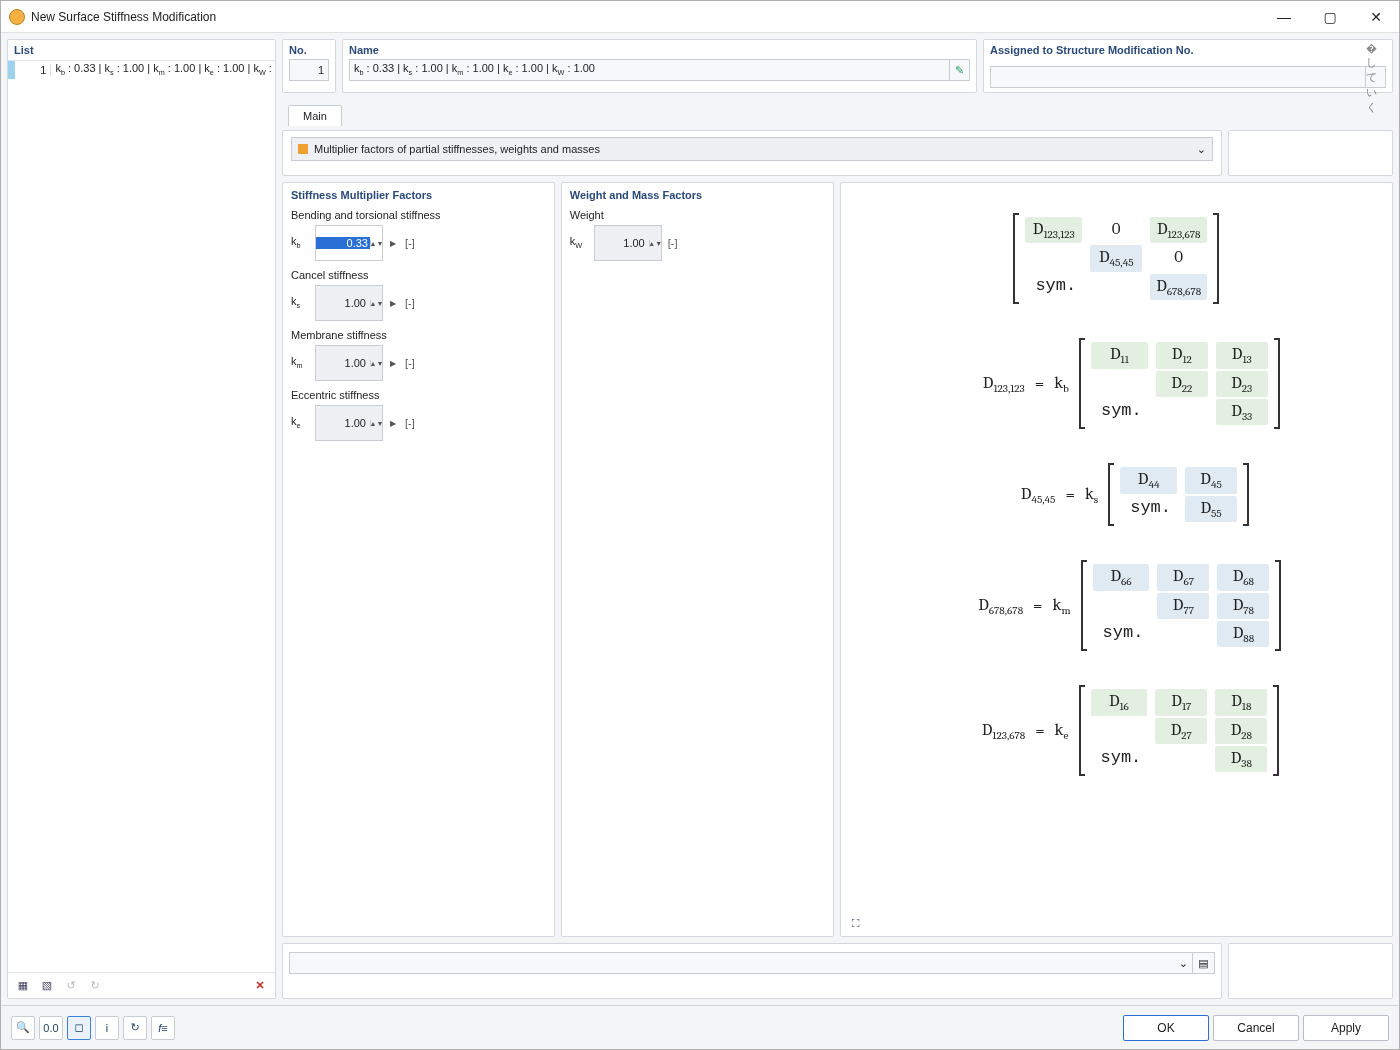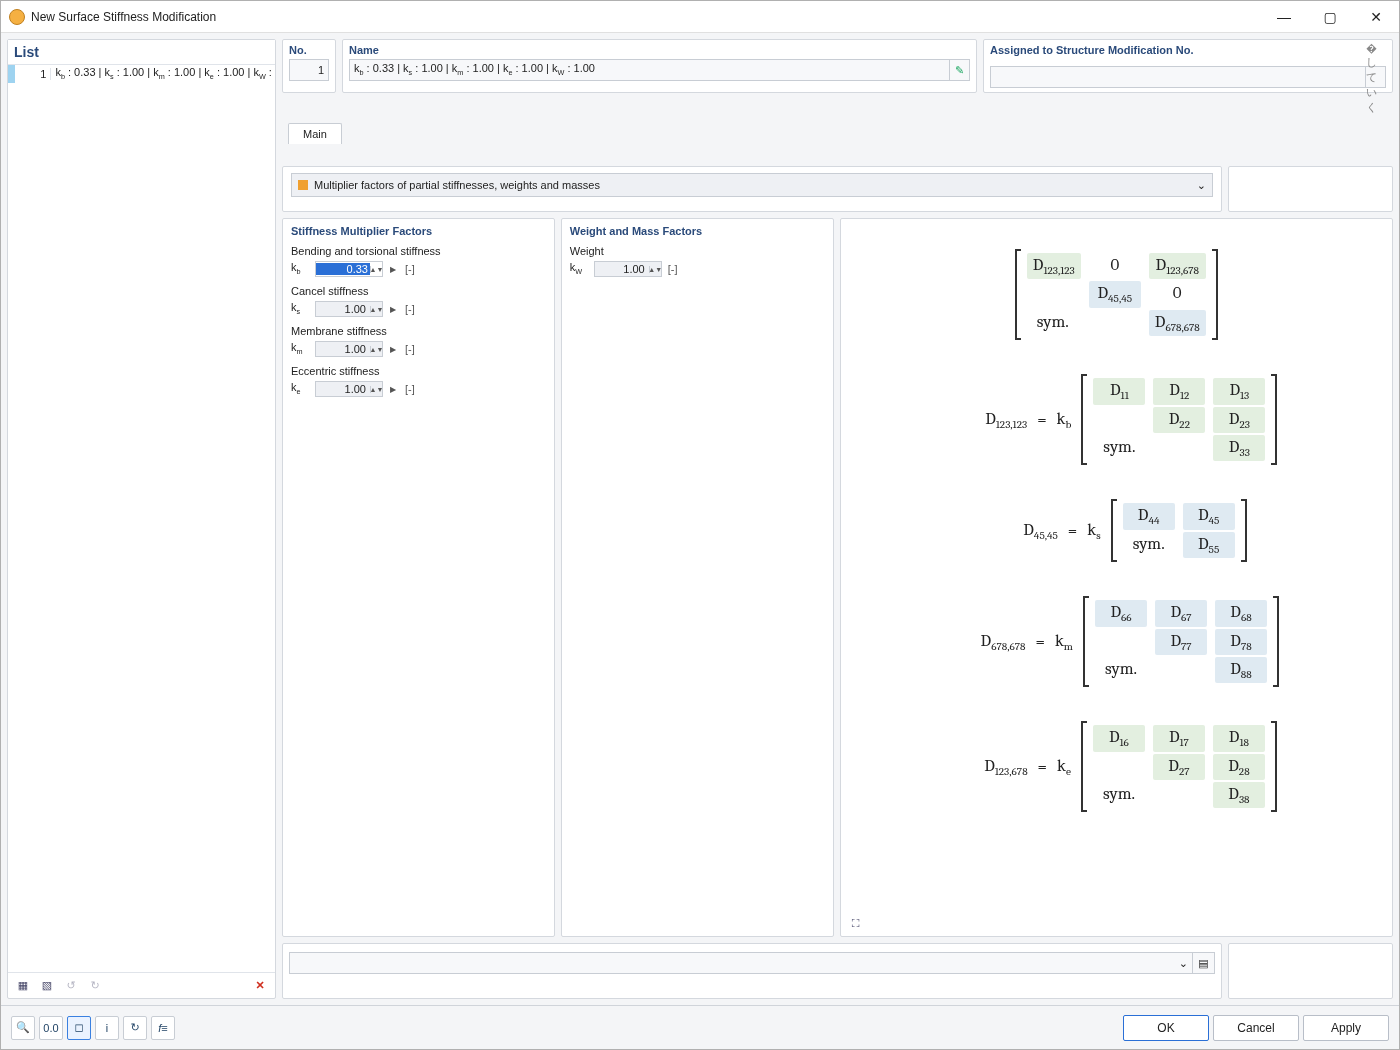--- a/index.html
+++ b/index.html
@@ -5,29 +5,29 @@
   * { box-sizing: border-box; margin:0; padding:0; }
   body { font-family: "Segoe UI", Arial, sans-serif; font-size:11px; background:#f0f0f0; color:#222; overflow:hidden; }
   .window { width:1400px; height:1050px; background:#fff; border:1px solid #b0b0b0; display:flex; flex-direction:column; }
   .titlebar { height:32px; display:flex; align-items:center; padding:0 0 0 8px; border-bottom:1px solid #e0e0e0; background:#fff; }
   .titlebar .icon { width:16px; height:16px; background:#f5b042; border-radius:50%; margin-right:6px; border:1px solid #c08020;}
   .titlebar .title { flex:1; font-size:12px; }
   .winbtns { display:flex; }
   .winbtn { width:46px; height:31px; display:flex; align-items:center; justify-content:center; font-size:14px; }
   .content { flex:1; display:flex; padding:6px; gap:6px; background:#f4f5f7; overflow:hidden;}
   .left-panel { width:269px; background:#fff; border:1px solid #d4d8de; display:flex; flex-direction:column; border-radius:2px; }
-  .panel-header { background:#fff; color:#2a4a7a; font-weight:600; font-size:14px; padding:4px 6px; border-bottom:1px solid #e0e4ea; }
+  .panel-header { background:#fff; color:#2a4a7a; font-weight:600; font-size:11px; padding:4px 6px; border-bottom:1px solid #e0e4ea; }
   .list-row { display:flex; height:18px; align-items:center; background:#fff; font-size:11px;}
   .list-row .num { width:40px; text-align:right; padding-right:4px; border-right:1px solid #e0e4ea; }
   .list-row .rowsel { width:8px; background:#9ed3f0; height:18px; }
   .list-row .txt { padding-left:4px; white-space:nowrap; overflow:hidden; }
   .list-toolbar { height:26px; border-top:1px solid #e0e4ea; display:flex; align-items:center; padding:0 4px; gap:2px;}
   .tb-btn { width:22px; height:22px; border:1px solid transparent; display:flex; align-items:center; justify-content:center; font-size:11px; border-radius:2px; color:#446;}
   .tb-btn.disabled { opacity:0.4; }
-  .right-area { flex:1; display:flex; flex-direction:column; gap:24px; overflow:hidden;}
+  .right-area { flex:1; display:flex; flex-direction:column; gap:6px; overflow:hidden;}
   .top-fields { display:flex; gap:6px; height:54px;}
   .field-box { background:#fff; border:1px solid #d4d8de; border-radius:2px; padding:4px 6px; display:flex; flex-direction:column; }
   .field-box.no { width:54px; }
   .field-box.name { flex:1; }
   .field-box .lbl { color:#2a4a7a; font-weight:600; font-size:11px; margin-bottom:3px;}
   .field-box.assigned { width:410px;justify-content:space-between; }
   .inbox { height:22px; border:1px solid #c8cdd4; background:#f7f8fa; display:flex; align-items:center; padding:0 4px; font-size:11px; position:relative; }
   .inbox.no { justify-content:flex-end; }
   .inbox .edit-icon { position:absolute; right:0; top:0; width:20px; height:20px; border-left:1px solid #c8cdd4; display:flex; align-items:center; justify-content:center; color:#2a6; }
   .tab-strip { height:26px; display:flex; align-items:flex-end; background:#dfe3ea; border:1px solid #d4d8de; border-bottom:none; border-radius:2px 2px 0 0; padding-left:6px; }
@@ -36,21 +36,21 @@
   .col3 { flex:1; background:#fff; border:1px solid #d4d8de; border-radius:2px; display:flex; flex-direction:column; }
   .panel { background:#fff; border:1px solid #d4d8de; border-radius:2px; padding:6px 8px 10px; }
   .panel .ph { color:#2a4a7a; font-weight:600; font-size:11px; margin-bottom:4px;}
   .dropdown { height:24px; border:1px solid #c8cdd4; background:#eef0f4; display:flex; align-items:center; padding:0 6px; font-size:11px; position:relative;}
   .dropdown .sq { width:10px; height:10px; background:#f0a030; margin-right:6px; }
   .dropdown .chev { position:absolute; right:6px; }
   .factor-block { margin-top:8px; }
   .factor-lbl { font-size:11px; margin-bottom:4px;}
   .factor-row { display:flex; align-items:center; gap:4px; font-size:11px;}
   .ksym { width:20px; }
-  .spin { width:68px; height:16px; border:1px solid #c8cdd4; display:flex; align-items:center; background:#eef0f4; }
+  .spin { width:68px; height:36px; border:1px solid #c8cdd4; display:flex; align-items:center; background:#eef0f4; }
   .spin.selected { background:#fff; }
   .spin.selected .val { background:#2a6fd6; color:#fff; padding:0 2px; }
   .spin .val { flex:1; text-align:right; padding-right:4px; }
   .spin .arrows { width:12px; display:flex; flex-direction:column; font-size:7px; line-height:7px; color:#555; border-left:1px solid #c8cdd4; align-items:center; }
   .play { width:12px; font-size:8px; color:#555; text-align:center; }
   .unit { color:#555; margin-left:2px;}
   .comment-row { height:56px; display:flex; gap:6px;}
   .comment-panel { flex:1; background:#fff; border:1px solid #d4d8de; border-radius:2px; padding:4px 6px; display:flex; flex-direction:column;}
   .comment-input { height:22px; border:1px solid #c8cdd4; background:#f7f8fa; display:flex; align-items:center; position:relative; margin-top:4px;}
   .comment-input .chev { position:absolute; right:26px;}
@@ -65,21 +65,21 @@
   .matrix-area { flex:1; padding:30px 20px 10px 20px; display:flex; flex-direction:column; gap:34px; align-items:center; font-family:"Cambria","Times New Roman",serif; font-size:17px; color:#222;}
   .matrix-area .row { display:flex; align-items:center; gap:10px; }
   .bracket-wrap { display:flex; align-items:stretch; }
   .lbr, .rbr { width:6px; border:2px solid #333; }
   .lbr { border-right:none; }
   .rbr { border-left:none; }
   .mat { display:grid; gap:2px 8px; padding:4px 6px; }
   .cell { min-width:52px; text-align:center; padding:2px 6px; border-radius:2px;}
   .g { background:#e3efe0; }
   .b { background:#dfeaf2; }
-  .sym { text-align:left; padding-left:10px;}
+  .sym { text-align:left; padding-left:10px;font-family:Liberation Mono, monospace;}
   .eq-lhs { min-width:72px; text-align:right; }
   .small-panel { background:#fff; border:1px solid #d4d8de; border-radius:2px; flex:1;}
   .img-toolbar { height:28px; padding:4px; }
   .x-btn { margin-left:auto; color:#d03020; font-weight:bold; }
   .side-small { width:165px; background:#fff; border:1px solid #d4d8de; border-radius:2px; height:46px;}
 </style>
 </head>
 <body>
 
 <div class="window">

